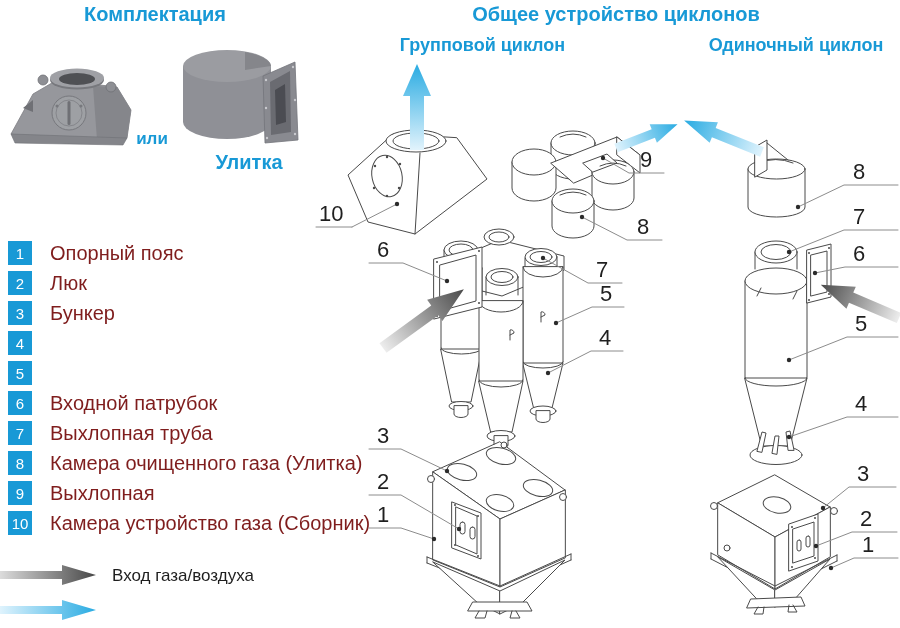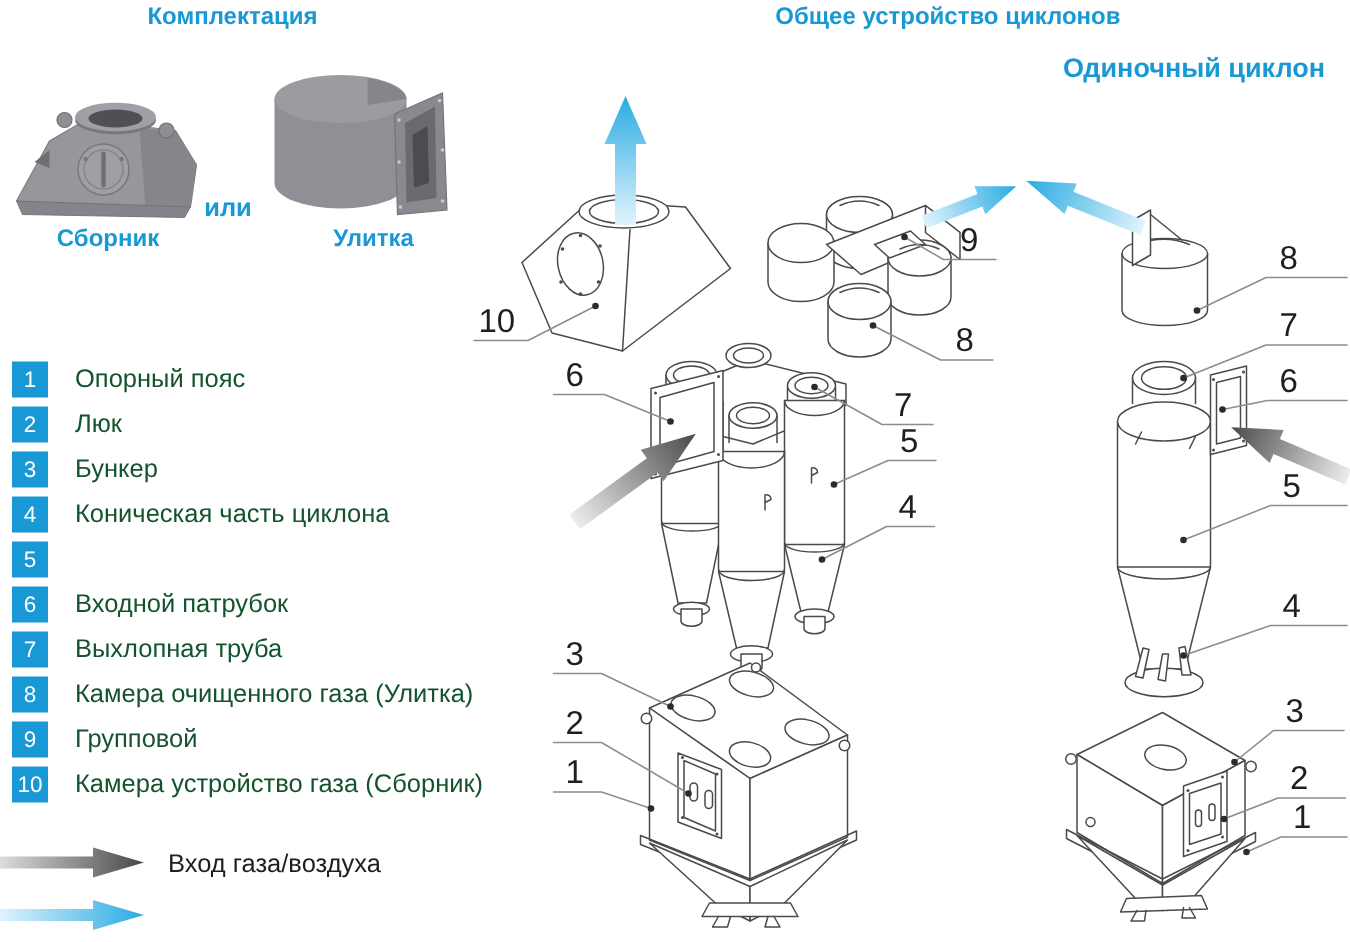--- a/index.html
+++ b/index.html
@@ -1,39 +1,39 @@
 <!DOCTYPE html>
 <html><head>
 <meta charset="utf-8">
 <style>
   html,body{margin:0;padding:0;background:#fff;}
   .canvas{position:relative;width:900px;height:628px;background:#ffffff;
     font-family:"Liberation Sans","DejaVu Sans",sans-serif;overflow:hidden;}
-  .blue-h{position:absolute;font-weight:bold;font-size:16px;color:#1899D6;text-align:center;line-height:1.1;}
+  .blue-h{position:absolute;font-weight:bold;font-size:20px;color:#1899D6;text-align:center;line-height:1.1;}
   .blue-h.small{font-size:18px;}
   .or-lbl{position:absolute;font-weight:bold;font-size:17px;color:#1899D6;text-align:center;}
   .legend-row{position:absolute;left:8px;display:flex;align-items:center;height:24px;}
   .legend-num{width:24px;height:24px;background:#1899D6;color:#fff;font-size:15px;
     display:flex;align-items:center;justify-content:center;flex:0 0 24px;}
-  .legend-label{margin-left:18px;font-size:17px;color:#14532d;white-space:nowrap;}
+  .legend-label{margin-left:18px;font-size:20px;color:#7f1d1d;white-space:nowrap;}
   .flow-label{position:absolute;font-size:17px;color:#1E1E1E;white-space:nowrap;}
   .callout{position:absolute;font-size:22px;color:#1F1F1F;line-height:1;}
   .abs{position:absolute;}
   svg{display:block;}
 </style>
 </head>
 <body>
 
 <div class="canvas">
 
   <div class="blue-h" style="left:60px;top:3px;width:190px;">Комплектация</div>
-  <div class="blue-h" style="left:447px;top:3px;width:300px;text-align:right;">Общее устройство циклонов</div>
+  <div class="blue-h" style="left:466px;top:3px;width:300px;">Общее устройство циклонов</div>
+  <div class="blue-h small" style="left:395px;top:36px;width:175px;">Групповой циклон</div>
   <div class="blue-h small" style="left:706px;top:36px;width:180px;">Одиночный циклон</div>
   <div class="or-lbl" style="left:126px;top:81px;width:52px;margin-top:48px;">или</div>
-  <div class="blue-h" style="left:12px;top:151px;width:120px;">Сборник</div>
   <div class="blue-h" style="left:189px;top:151px;width:120px;">Улитка</div>
 
   <svg class="abs" style="left:5px;top:48px;" width="140" height="100" viewBox="0 0 140 100">
     <polygon points="6,86 28,46 52,32 112,39 126,62 122,90 60,95" fill="#96979C" stroke="#7D7E83" stroke-width="0.8"></polygon>
     <polygon points="88,38 112,39 126,62 122,90 92,92" fill="#85868B" stroke="none"></polygon>
     <polygon points="6,86 122,90 118,97 10,95" fill="#84858A" stroke="#6F7075" stroke-width="0.6"></polygon>
     <circle cx="38" cy="32" r="5" fill="#8E8F94" stroke="#6F7075" stroke-width="0.8"></circle>
     <circle cx="106" cy="39" r="5" fill="#8E8F94" stroke="#6F7075" stroke-width="0.8"></circle>
     <ellipse cx="72" cy="32" rx="27" ry="9.5" fill="#77787D"></ellipse>
     <ellipse cx="72" cy="30" rx="27" ry="9.5" fill="#9FA0A5"></ellipse>
@@ -69,40 +69,39 @@
     <div class="legend-row" style="top:271px;">
         <div class="legend-num">2</div>
         <div class="legend-label">Люк</div>
       </div>
     <div class="legend-row" style="top:301px;">
         <div class="legend-num">3</div>
         <div class="legend-label">Бункер</div>
       </div>
     <div class="legend-row" style="top:331px;">
         <div class="legend-num">4</div>
-        <div class="legend-label">Коническая часть циклона</div>
       </div>
     <div class="legend-row" style="top:361px;">
         <div class="legend-num">5</div>
       </div>
     <div class="legend-row" style="top:391px;">
         <div class="legend-num">6</div>
         <div class="legend-label">Входной патрубок</div>
       </div>
     <div class="legend-row" style="top:421px;">
         <div class="legend-num">7</div>
         <div class="legend-label">Выхлопная труба</div>
       </div>
     <div class="legend-row" style="top:451px;">
         <div class="legend-num">8</div>
         <div class="legend-label">Камера очищенного газа (Улитка)</div>
       </div>
     <div class="legend-row" style="top:481px;">
         <div class="legend-num">9</div>
-        <div class="legend-label">Групповой</div>
+        <div class="legend-label">Выхлопная</div>
       </div>
     <div class="legend-row" style="top:511px;">
         <div class="legend-num">10</div>
         <div class="legend-label">Камера устройство газа (Сборник)</div>
       </div>
   </div>
 
   <svg class="abs" style="left:0px;top:563px;" width="100" height="24" viewBox="0 0 100 24">
     <defs>
         <linearGradient id="legGray" x1="0" y1="0" x2="1" y2="0">

